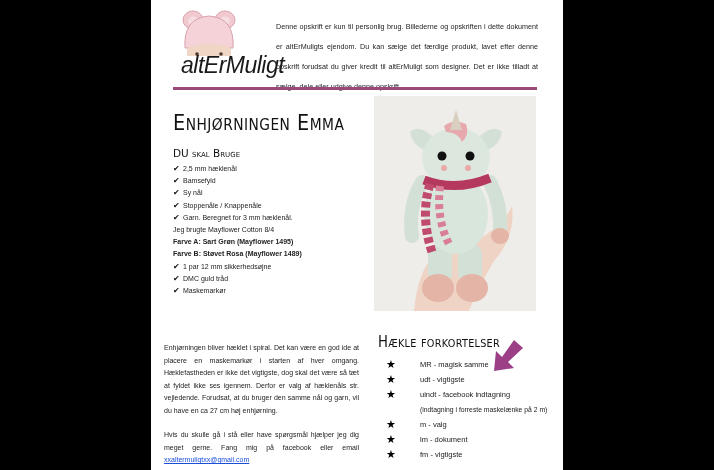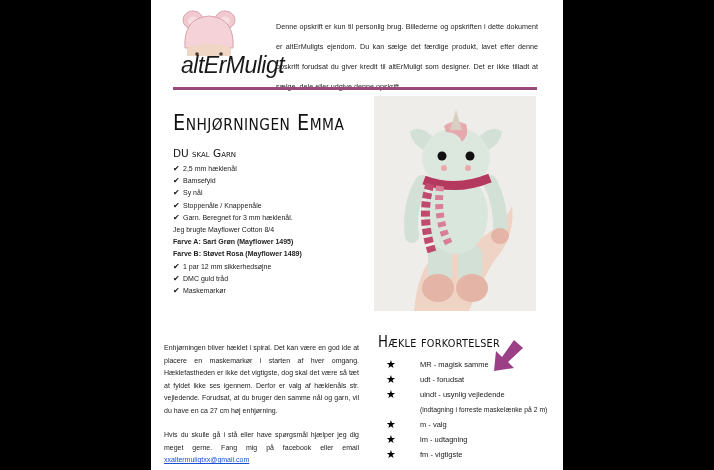--- a/index.html
+++ b/index.html
@@ -57,21 +57,21 @@
       <circle cx="30" cy="50" r="1.8" fill="#4a3a30"></circle>
       <circle cx="54" cy="50" r="1.8" fill="#4a3a30"></circle>
     </svg>
     <div class="logo-text">altErMuligt</div>
   </div>
 
   <div class="disclaimer">Denne opskrift er kun til personlig brug. Billederne og opskriften i dette dokument er altErMuligts ejendom. Du kan sælge det færdige produkt, lavet efter denne opskrift forudsat du giver kredit til  altErMuligt som designer. Det er ikke tilladt at sælge, dele eller udgive denne opskrift.</div>
   <div class="divider"></div>
 
   <h1 class="title" style="margin:0;">Enhjørningen Emma</h1>
-  <div class="subtitle">DU skal Garn</div>
+  <div class="subtitle">DU skal Bruge</div>
 
   <ul class="supplies">
     <li><span class="chk">✔</span><span>2,5 mm hæklenål</span></li>
     <li><span class="chk">✔</span><span>Bamsefyld</span></li>
     <li><span class="chk">✔</span><span>Sy nål</span></li>
     <li><span class="chk">✔</span><span>Stoppenåle / Knappenåle</span></li>
     <li><span class="chk">✔</span><span>Garn. Beregnet for 3 mm hæklenål.</span></li>
     <li><span>Jeg brugte Mayflower Cotton 8/4</span></li>
     <li class="bold"><span>Farve A: Sart Grøn (Mayflower 1495)</span></li>
     <li class="bold"><span>Farve B: Støvet Rosa (Mayflower 1489)</span></li>
@@ -122,21 +122,21 @@
     <p><span>Hvis du skulle gå i stå eller have spørgsmål hjælper jeg dig meget gerne. Fang mig på facebook eller email </span><a>xxaltermuligtxx@gmail.com</a></p>
   </div>
 
   <div class="abbr-title">Hækle forkortelser</div>
   <svg class="arrow" viewBox="0 0 32 34">
     <path d="M22 2 L31 10 L16 24 L22 30 L2 33 L4 13 L10 19 Z" fill="#9b3f86"></path>
   </svg>
 
   <ul class="abbr-list">
     <li><span class="star">★</span><span>MR - magisk samme</span></li>
-    <li><span class="star">★</span><span>udt - forudsat</span></li>
-    <li><span class="star">★</span><span>uindt - usynlig vejledende</span></li>
+    <li><span class="star">★</span><span>udt - vigtigste</span></li>
+    <li><span class="star">★</span><span>uindt - facebook indtagning</span></li>
     <li class="note"><span>(indtagning i forreste maskelænke på 2 m)</span></li>
     <li><span class="star">★</span><span>m - valg</span></li>
-    <li><span class="star">★</span><span>lm - udtagning</span></li>
+    <li><span class="star">★</span><span>lm - dokument</span></li>
     <li><span class="star">★</span><span>fm - vigtigste</span></li>
   </ul>
 
 </div>
 
 </body></html>

